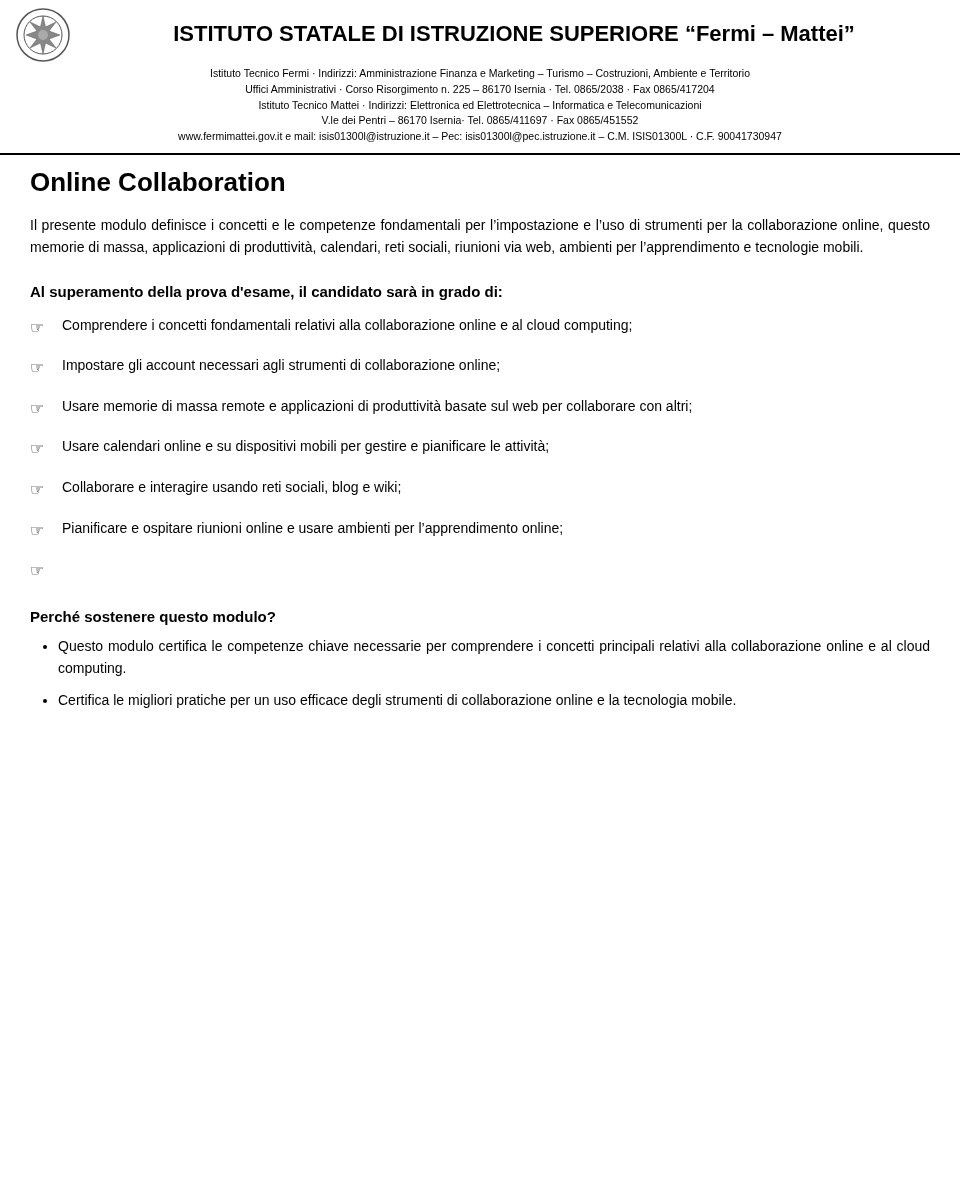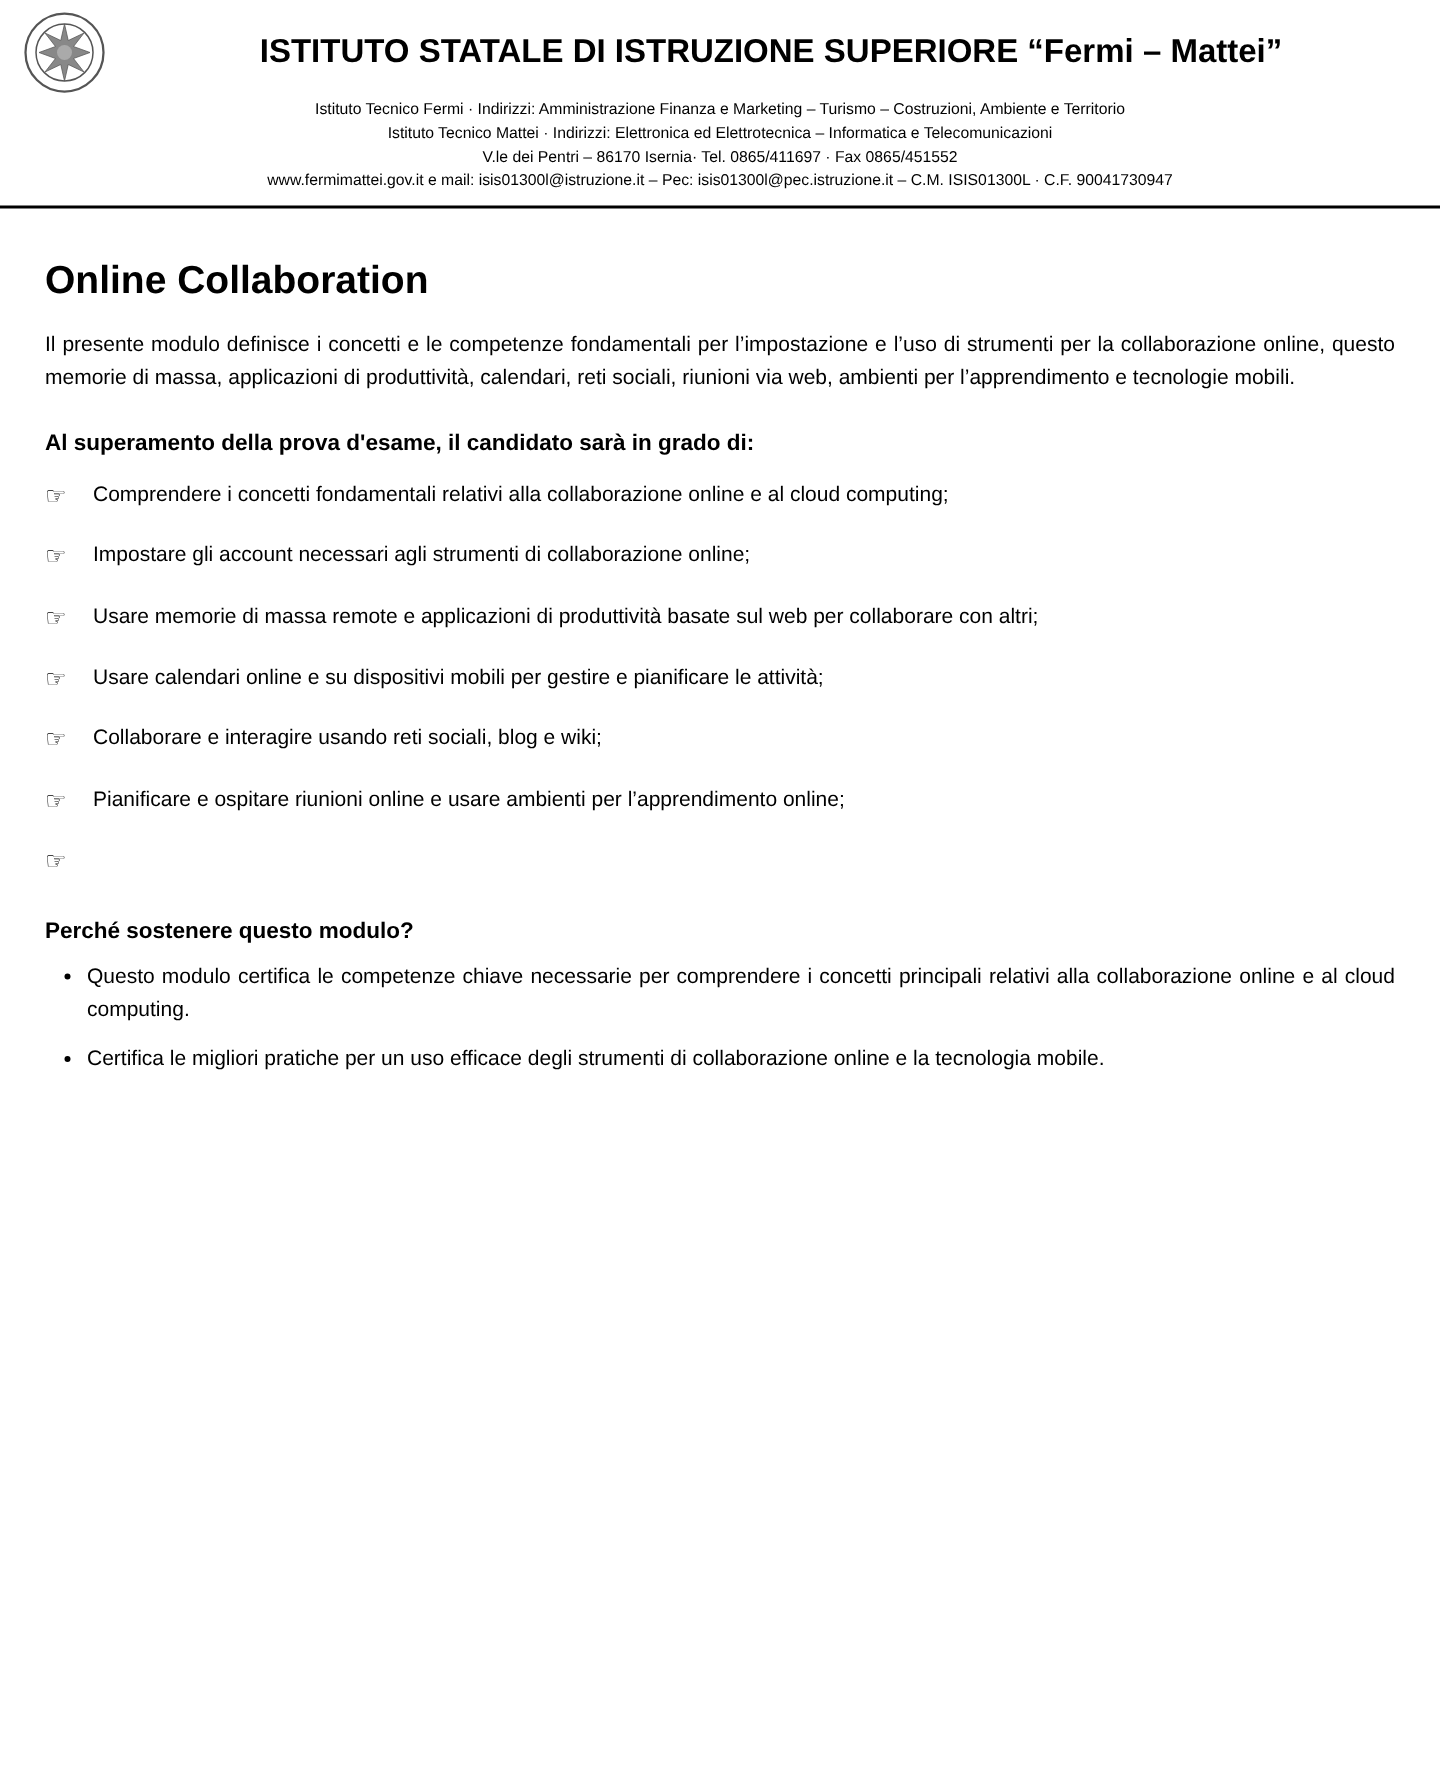--- a/index.html
+++ b/index.html
@@ -32,21 +32,21 @@
       font-family: Arial, sans-serif;
       margin-bottom: 2px;
     }
 
     .header-subtitle {
       font-size: 10.5px;
       line-height: 1.5;
     }
 
     .content {
-      padding: 24px 30px 30px 30px;
+      padding: 4px 30px 30px 30px;
     }
 
     .page-title {
       font-size: 26px;
       font-weight: bold;
       margin-bottom: 16px;
       margin-top: 8px;
     }
 
     .intro-text {
@@ -121,20 +121,21 @@
 
         <polygon points="27,8 29.5,19 40,14 33,23 44,27 33,31 40,40 29.5,35 27,46 24.5,35 14,40 21,31 10,27 21,23 14,14 24.5,19" fill="#888" stroke="#555" stroke-width="0.5"></polygon>
         <circle cx="27" cy="27" r="5" fill="#aaa"></circle>
       </svg>
       <div style="flex:1; text-align:center;">
         <div class="header-title">ISTITUTO STATALE DI ISTRUZIONE SUPERIORE “Fermi – Mattei”</div>
       </div>
     </div>
     <div class="header-subtitle" style="text-align:center; margin-top:4px;">
       <div>Istituto Tecnico Fermi · Indirizzi: Amministrazione Finanza e Marketing – Turismo – Costruzioni, Ambiente e Territorio</div>
+      <div>Uffici Amministrativi · Corso Risorgimento n. 225 – 86170 Isernia · Tel. 0865/2038 · Fax 0865/417204</div>
       <div>Istituto Tecnico Mattei · Indirizzi: Elettronica ed Elettrotecnica – Informatica e Telecomunicazioni</div>
       <div>V.le dei Pentri – 86170 Isernia· Tel. 0865/411697 · Fax 0865/451552</div>
       <div>www.fermimattei.gov.it e mail: isis01300l@istruzione.it – Pec: isis01300l@pec.istruzione.it – C.M. ISIS01300L · C.F. 90041730947</div>
     </div>
   </div>
 </div>
 
 <div class="content">
 
   <h1 class="page-title">Online Collaboration</h1>

